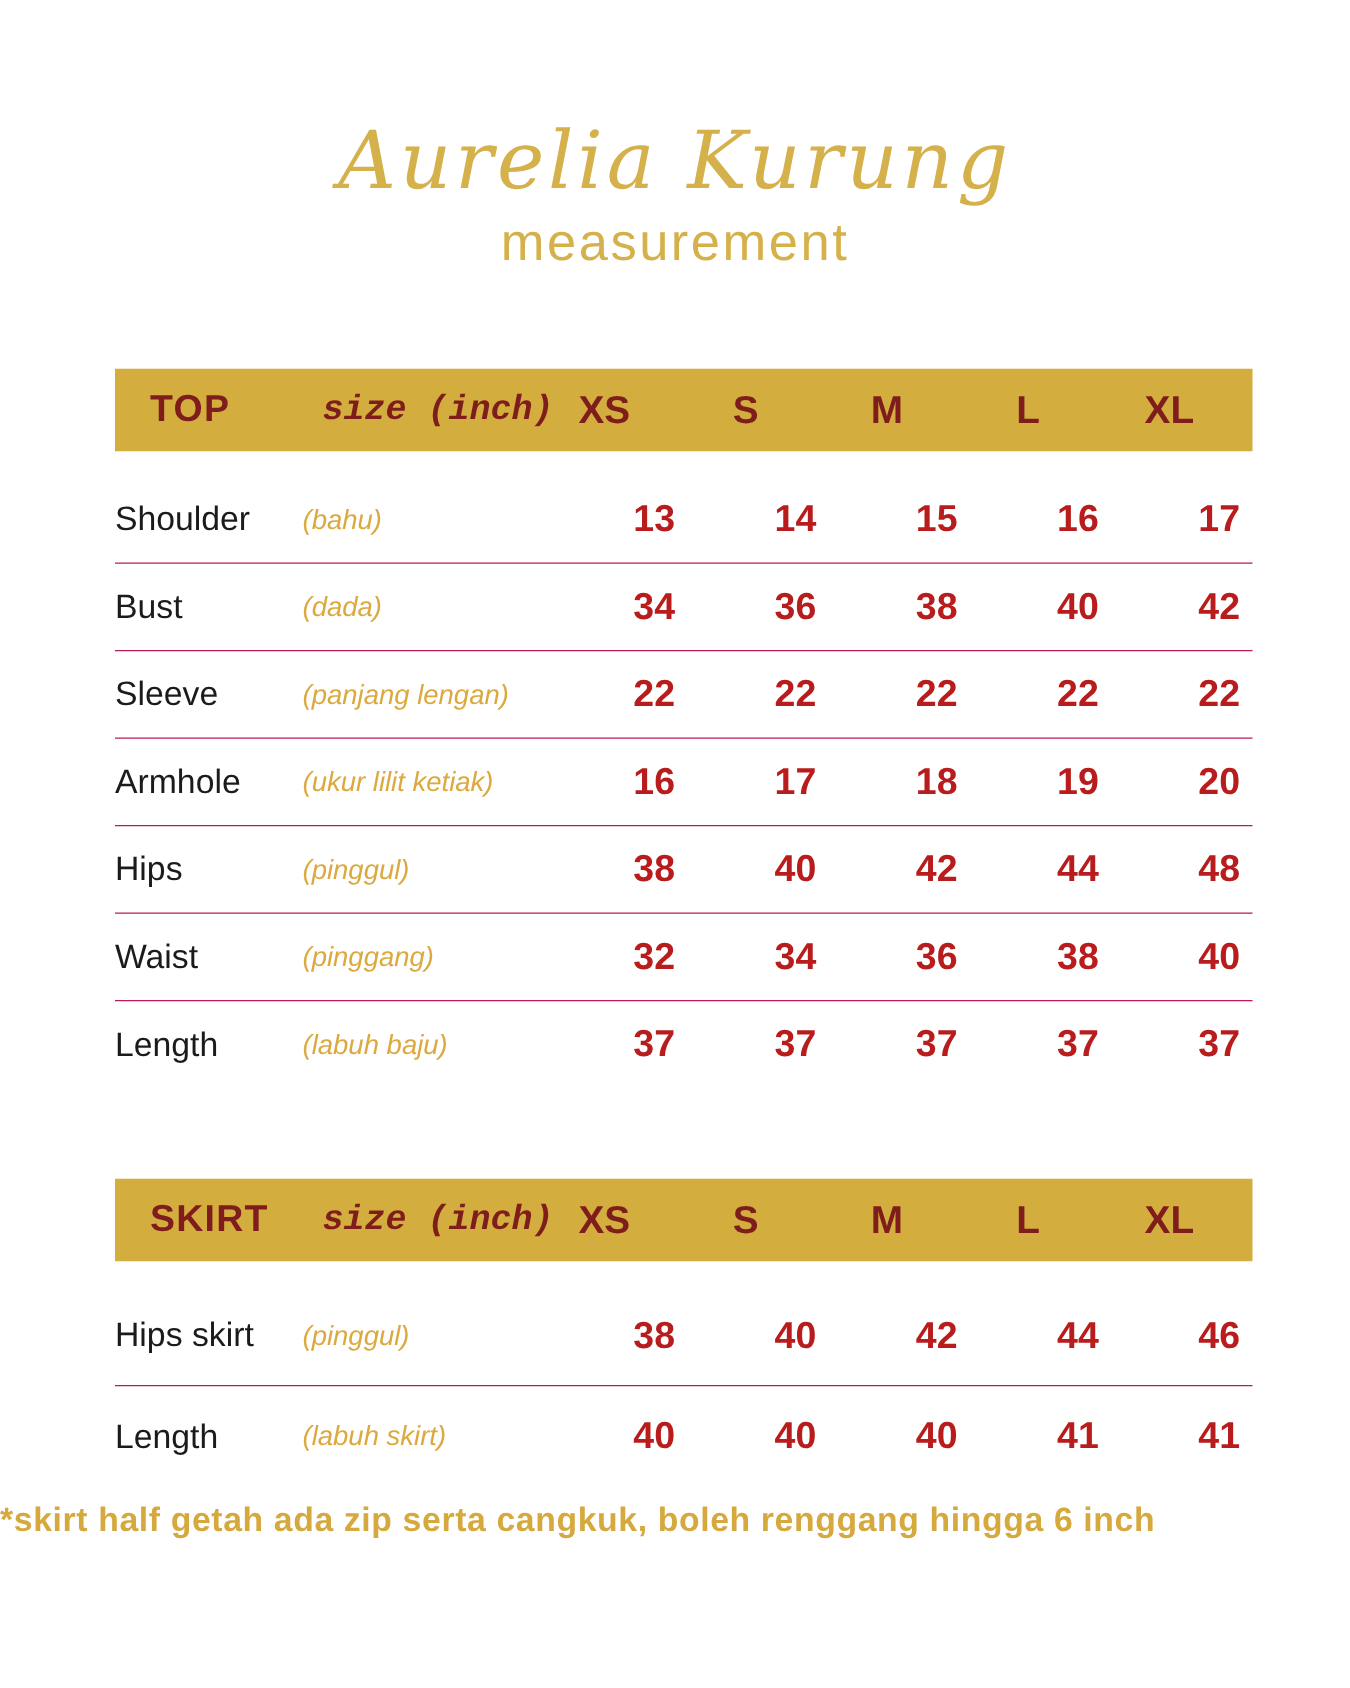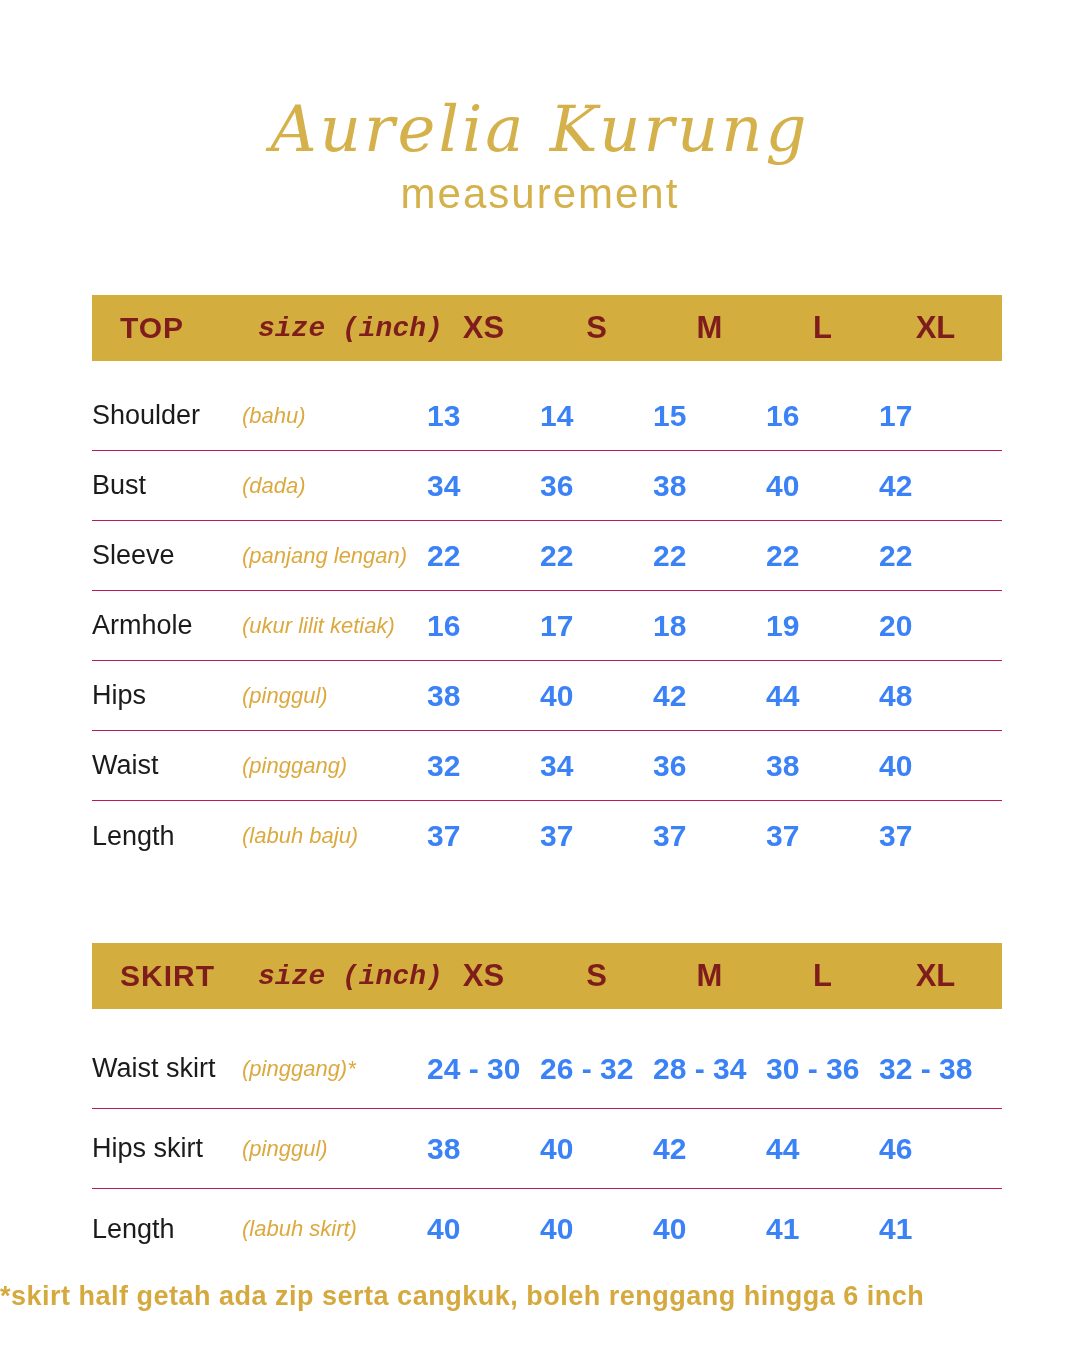--- a/index.html
+++ b/index.html
@@ -72,24 +72,24 @@
   .table-skirt .row { height: 80px; }
 
   .cell-label { font-size: 27px; color: #1b1b1b; white-space: nowrap; }
   .cell-trans {
     font-size: 22px;
     font-style: italic;
     color: #dca93f;
     white-space: nowrap;
   }
   .cell-val {
-    text-align: left;
+    text-align: right;
     font-size: 30px;
     font-weight: 700;
-    color: #3b82f6;
+    color: #b91c1c;
     white-space: nowrap;
   }
 
   
   .footnote {
     text-align: left;
     margin-top: 12px;
     font-size: 27px;
     color: #d5a93e;
     letter-spacing: 0.5px;
@@ -196,29 +196,20 @@
       <div class="bar-section">SKIRT</div>
       <div class="bar-sizelabel">size (inch)</div>
       <div class="bar-size">XS</div>
       <div class="bar-size">S</div>
       <div class="bar-size">M</div>
       <div class="bar-size">L</div>
       <div class="bar-size">XL</div>
     </div>
     <div class="rows">
 
-      <div class="row">
-        <div class="cell-label">Waist skirt</div>
-        <div class="cell-trans">(pinggang)*</div>
-        <div class="cell-val">24 - 30</div>
-        <div class="cell-val">26 - 32</div>
-        <div class="cell-val">28 - 34</div>
-        <div class="cell-val">30 - 36</div>
-        <div class="cell-val">32 - 38</div>
-      </div>
 
       <div class="row">
         <div class="cell-label">Hips skirt</div>
         <div class="cell-trans">(pinggul)</div>
         <div class="cell-val">38</div>
         <div class="cell-val">40</div>
         <div class="cell-val">42</div>
         <div class="cell-val">44</div>
         <div class="cell-val">46</div>
       </div>

